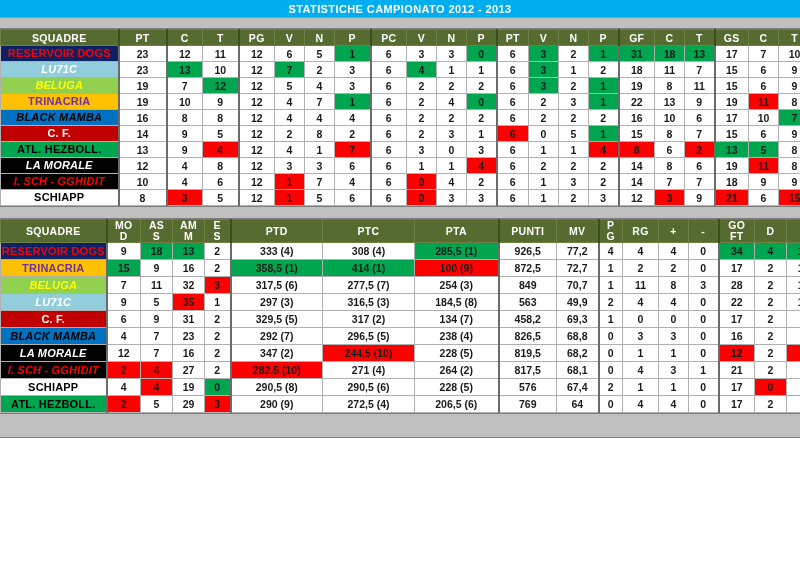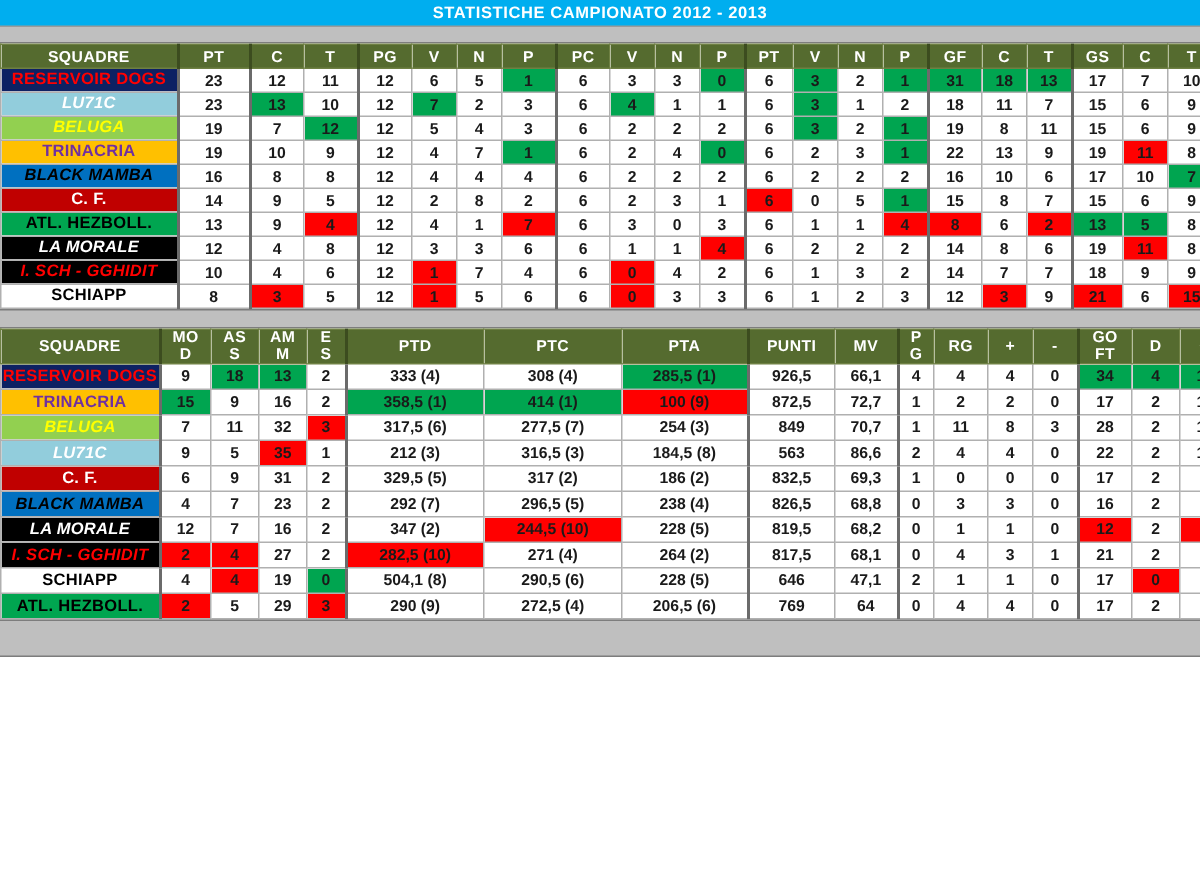--- a/index.html
+++ b/index.html
@@ -484,21 +484,21 @@
             <div class="badge" style="background: rgb(13, 33, 99); color: rgb(255, 0, 0);">RESERVOIR DOGS</div>
           </td>
           <td class="num thk-l">9</td>
           <td class="hi-g">18</td>
           <td class="hi-g">13</td>
           <td class="num">2</td>
           <td class="num thk-l">333 (4)</td>
           <td class="num">308 (4)</td>
           <td class="hi-g">285,5 (1)</td>
           <td class="num thk-l">926,5</td>
-          <td class="num">66,1</td>
+          <td class="num">77,2</td>
           <td class="num thk-l">4</td>
           <td class="num">4</td>
           <td class="num">4</td>
           <td class="num">0</td>
           <td class="hi-g thk-l">34</td>
           <td class="hi-g">4</td>
           <td class="hi-g">13</td>
         </tr>
         <tr class="row-h2">
           <td class="team">
@@ -543,45 +543,45 @@
           <td class="num">10</td>
         </tr>
         <tr class="row-h2">
           <td class="team">
             <div class="badge it" style="background: rgb(146, 205, 220); color: rgb(255, 255, 255);">LU71C</div>
           </td>
           <td class="num thk-l">9</td>
           <td class="num">5</td>
           <td class="hi-r">35</td>
           <td class="num">1</td>
-          <td class="num thk-l">212 (3)</td>
+          <td class="num thk-l">297 (3)</td>
           <td class="num">316,5 (3)</td>
           <td class="num">184,5 (8)</td>
           <td class="num thk-l">563</td>
-          <td class="num">86,6</td>
+          <td class="num">49,9</td>
           <td class="num thk-l">2</td>
           <td class="num">4</td>
           <td class="num">4</td>
           <td class="num">0</td>
           <td class="num thk-l">22</td>
           <td class="num">2</td>
           <td class="num">10</td>
         </tr>
         <tr class="row-h2">
           <td class="team">
             <div class="badge" style="background: rgb(192, 0, 0); color: rgb(255, 255, 255);">C. F.</div>
           </td>
           <td class="num thk-l">6</td>
           <td class="num">9</td>
           <td class="num">31</td>
           <td class="num">2</td>
           <td class="num thk-l">329,5 (5)</td>
           <td class="num">317 (2)</td>
-          <td class="num">186 (2)</td>
-          <td class="num thk-l">832,5</td>
+          <td class="num">134 (7)</td>
+          <td class="num thk-l">458,2</td>
           <td class="num">69,3</td>
           <td class="num thk-l">1</td>
           <td class="num">0</td>
           <td class="num">0</td>
           <td class="num">0</td>
           <td class="num thk-l">17</td>
           <td class="num">2</td>
           <td class="num">6</td>
         </tr>
         <tr class="row-h2">
@@ -648,25 +648,25 @@
           <td class="num">4</td>
         </tr>
         <tr class="row-h2">
           <td class="team">
             <div class="badge" style="background: rgb(255, 255, 255); color: rgb(0, 0, 0);">SCHIAPP</div>
           </td>
           <td class="num thk-l">4</td>
           <td class="hi-r">4</td>
           <td class="num">19</td>
           <td class="hi-g">0</td>
-          <td class="num thk-l">504,1 (8)</td>
+          <td class="num thk-l">290,5 (8)</td>
           <td class="num">290,5 (6)</td>
           <td class="num">228 (5)</td>
-          <td class="num thk-l">646</td>
-          <td class="num">47,1</td>
+          <td class="num thk-l">576</td>
+          <td class="num">67,4</td>
           <td class="num thk-l">2</td>
           <td class="num">1</td>
           <td class="num">1</td>
           <td class="num">0</td>
           <td class="num thk-l">17</td>
           <td class="hi-r">0</td>
           <td class="num">9</td>
         </tr>
         <tr class="row-h2">
           <td class="team">

